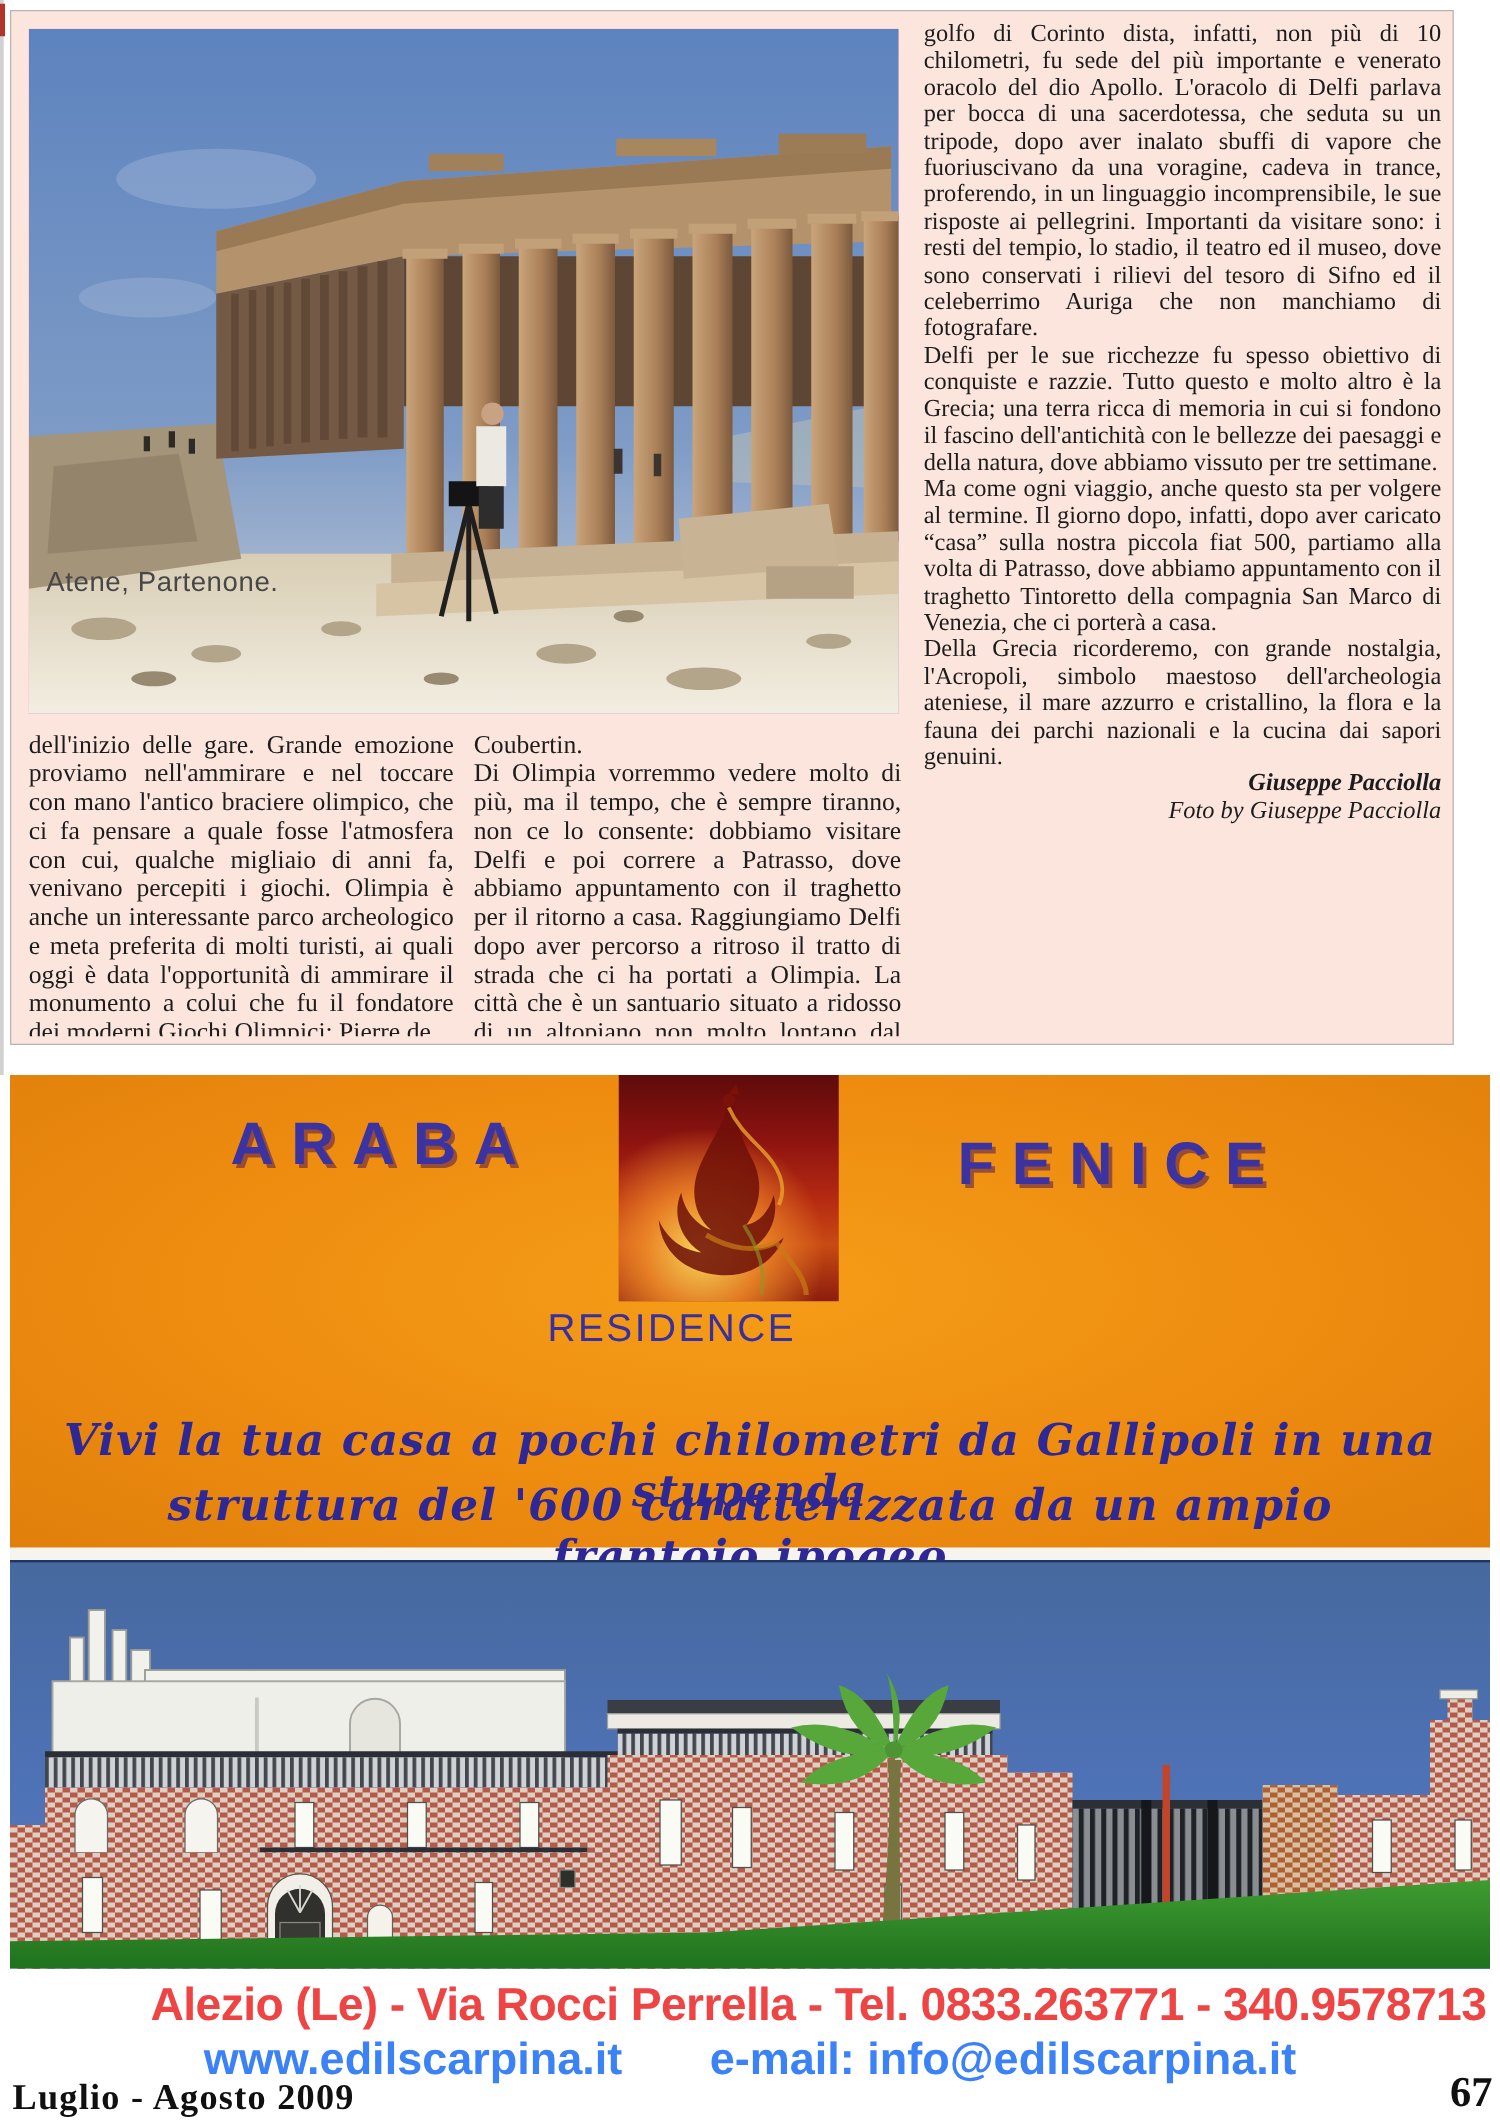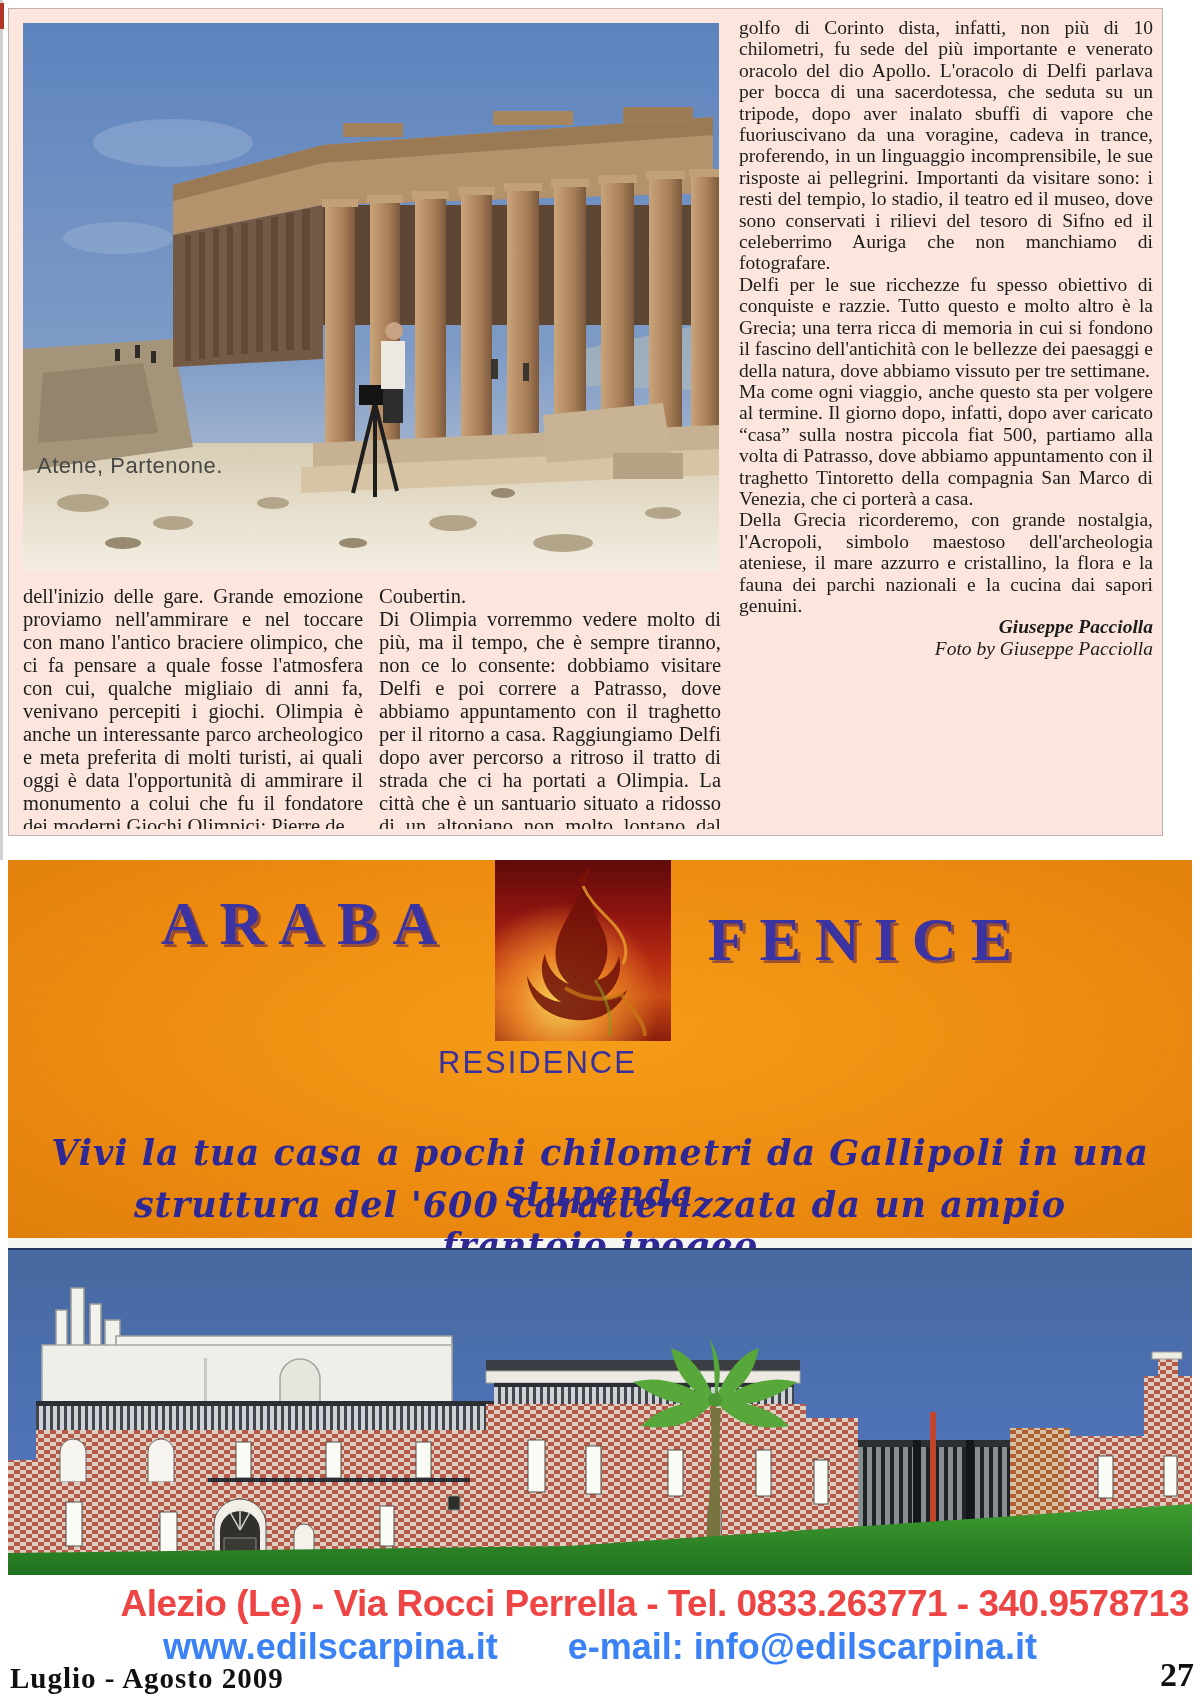--- a/index.html
+++ b/index.html
@@ -23,21 +23,21 @@
   .col-mid{left:370px;top:576px;width:342px;height:244px;font-size:20.5px;line-height:23px;overflow:hidden;}
   .col-right{left:730px;top:8px;width:414px;height:812px;font-size:19.5px;line-height:21.4px;overflow:hidden;}
   .sig{font-weight:bold;font-style:italic;text-align:right;}
   .credit{font-style:italic;text-align:right;}
 
   
   .ad{position:absolute;left:8px;top:860px;width:1184px;height:715px;}
   .ad-orange{position:relative;width:100%;height:378px;
              background:radial-gradient(ellipse at 50% 45%, #f59d18 0%, #ee8c10 55%, #e07f0b 100%);}
   .ad-gap{width:100%;height:10px;background:#f6f4ef;}
-  .brand{position:absolute;font-family:Liberation Serif, serif;font-weight:bold;font-size:62px;
+  .brand{position:absolute;font-family:Liberation Sans, sans-serif;font-weight:bold;font-size:48px;
          color:#3c33a2;letter-spacing:14px;text-shadow:3px 3px 0 rgba(82,26,78,.55);}
   .brand-left{left:118px;top:28px;width:360px;text-align:center;}
   .brand-right{left:688px;top:44px;width:330px;text-align:right;}
   .phoenix{position:absolute;left:487px;top:0px;width:176px;height:181px;
            background:
              radial-gradient(circle at 38% 78%, rgba(250,220,90,.95) 0%, rgba(240,140,40,.85) 26%, rgba(0,0,0,0) 55%),
              linear-gradient(180deg,#5e0b0a 0%, #8f1410 30%, #b52a12 55%, #c84a14 75%, #8c1d0d 100%);
            overflow:hidden;}
   .residence{position:absolute;left:430px;top:185px;width:290px;text-align:left;
              font-family:"Liberation Sans",sans-serif;font-size:31px;letter-spacing:2px;color:#38309e;}
@@ -359,15 +359,15 @@
     </div>
   </div>
 
   <div class="contact1">Alezio (Le) - Via Rocci Perrella - Tel. 0833.263771 - 340.9578713</div>
 
   <div class="contact2">
     <span class="part">www.edilscarpina.it</span><span class="gap"></span><span class="part">e-mail: info@edilscarpina.it</span>
   </div>
 
   <div class="footer-issue">Luglio - Agosto 2009</div>
-  <div class="footer-page">27</div>
+  <div class="footer-page">67</div>
 
 </div>
 
 </body></html>

